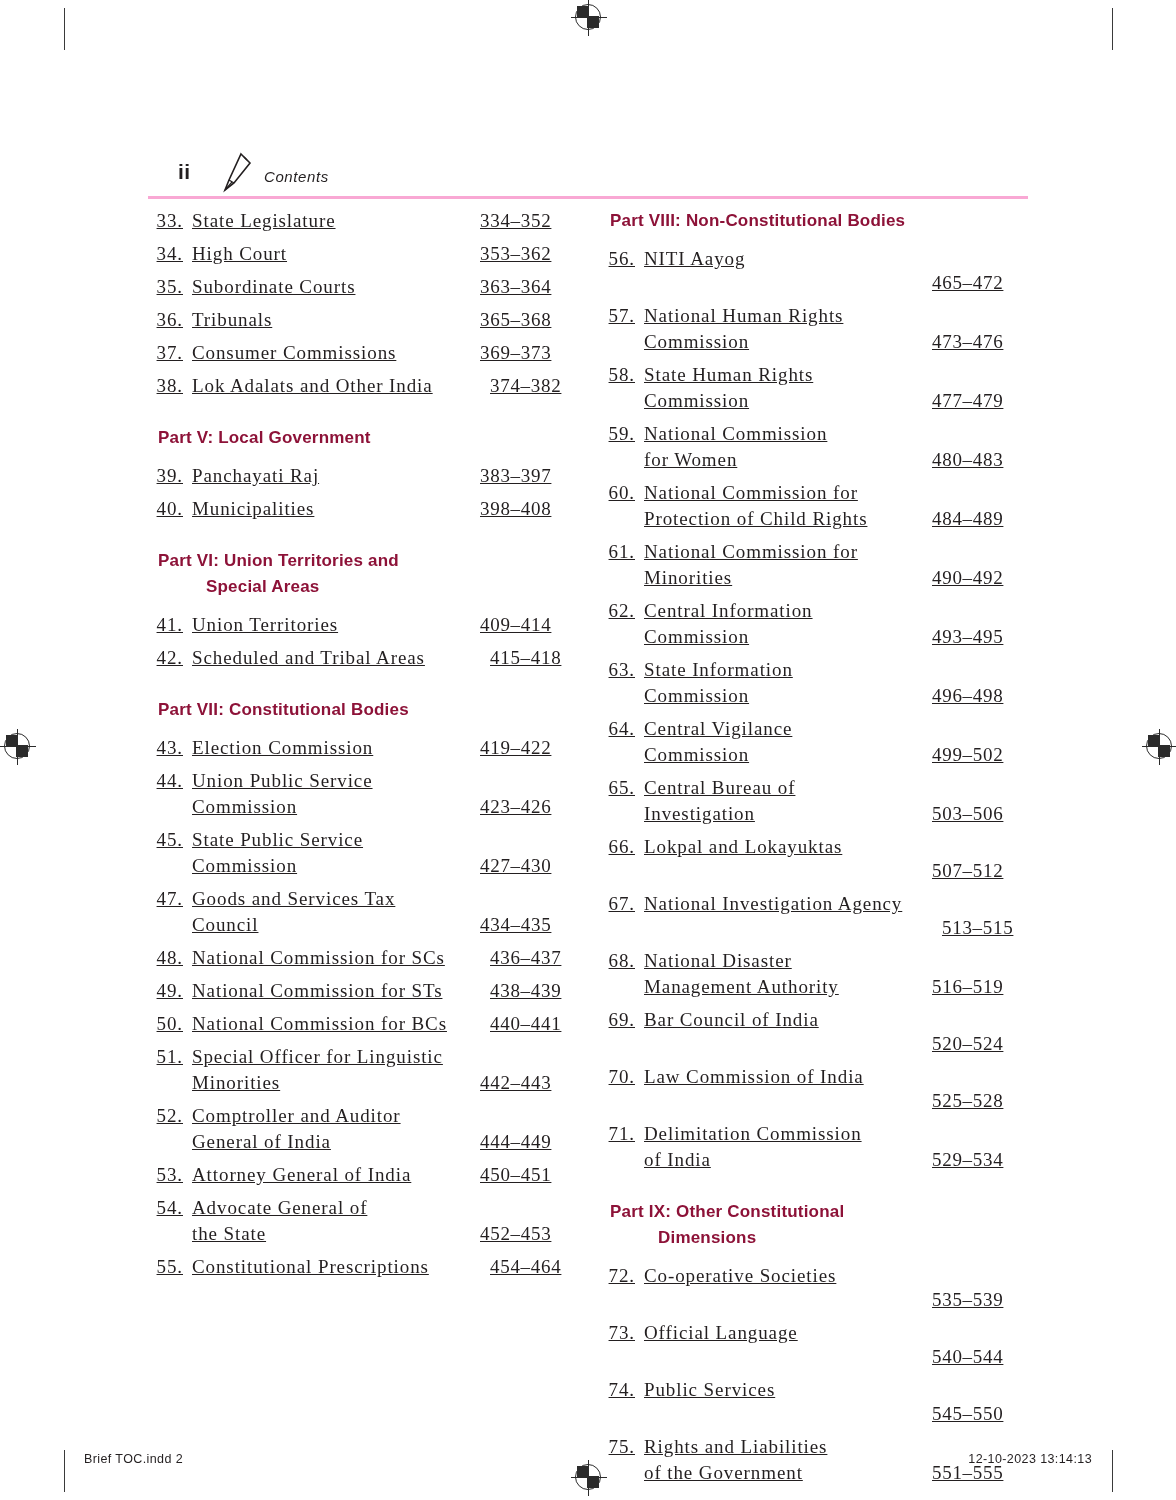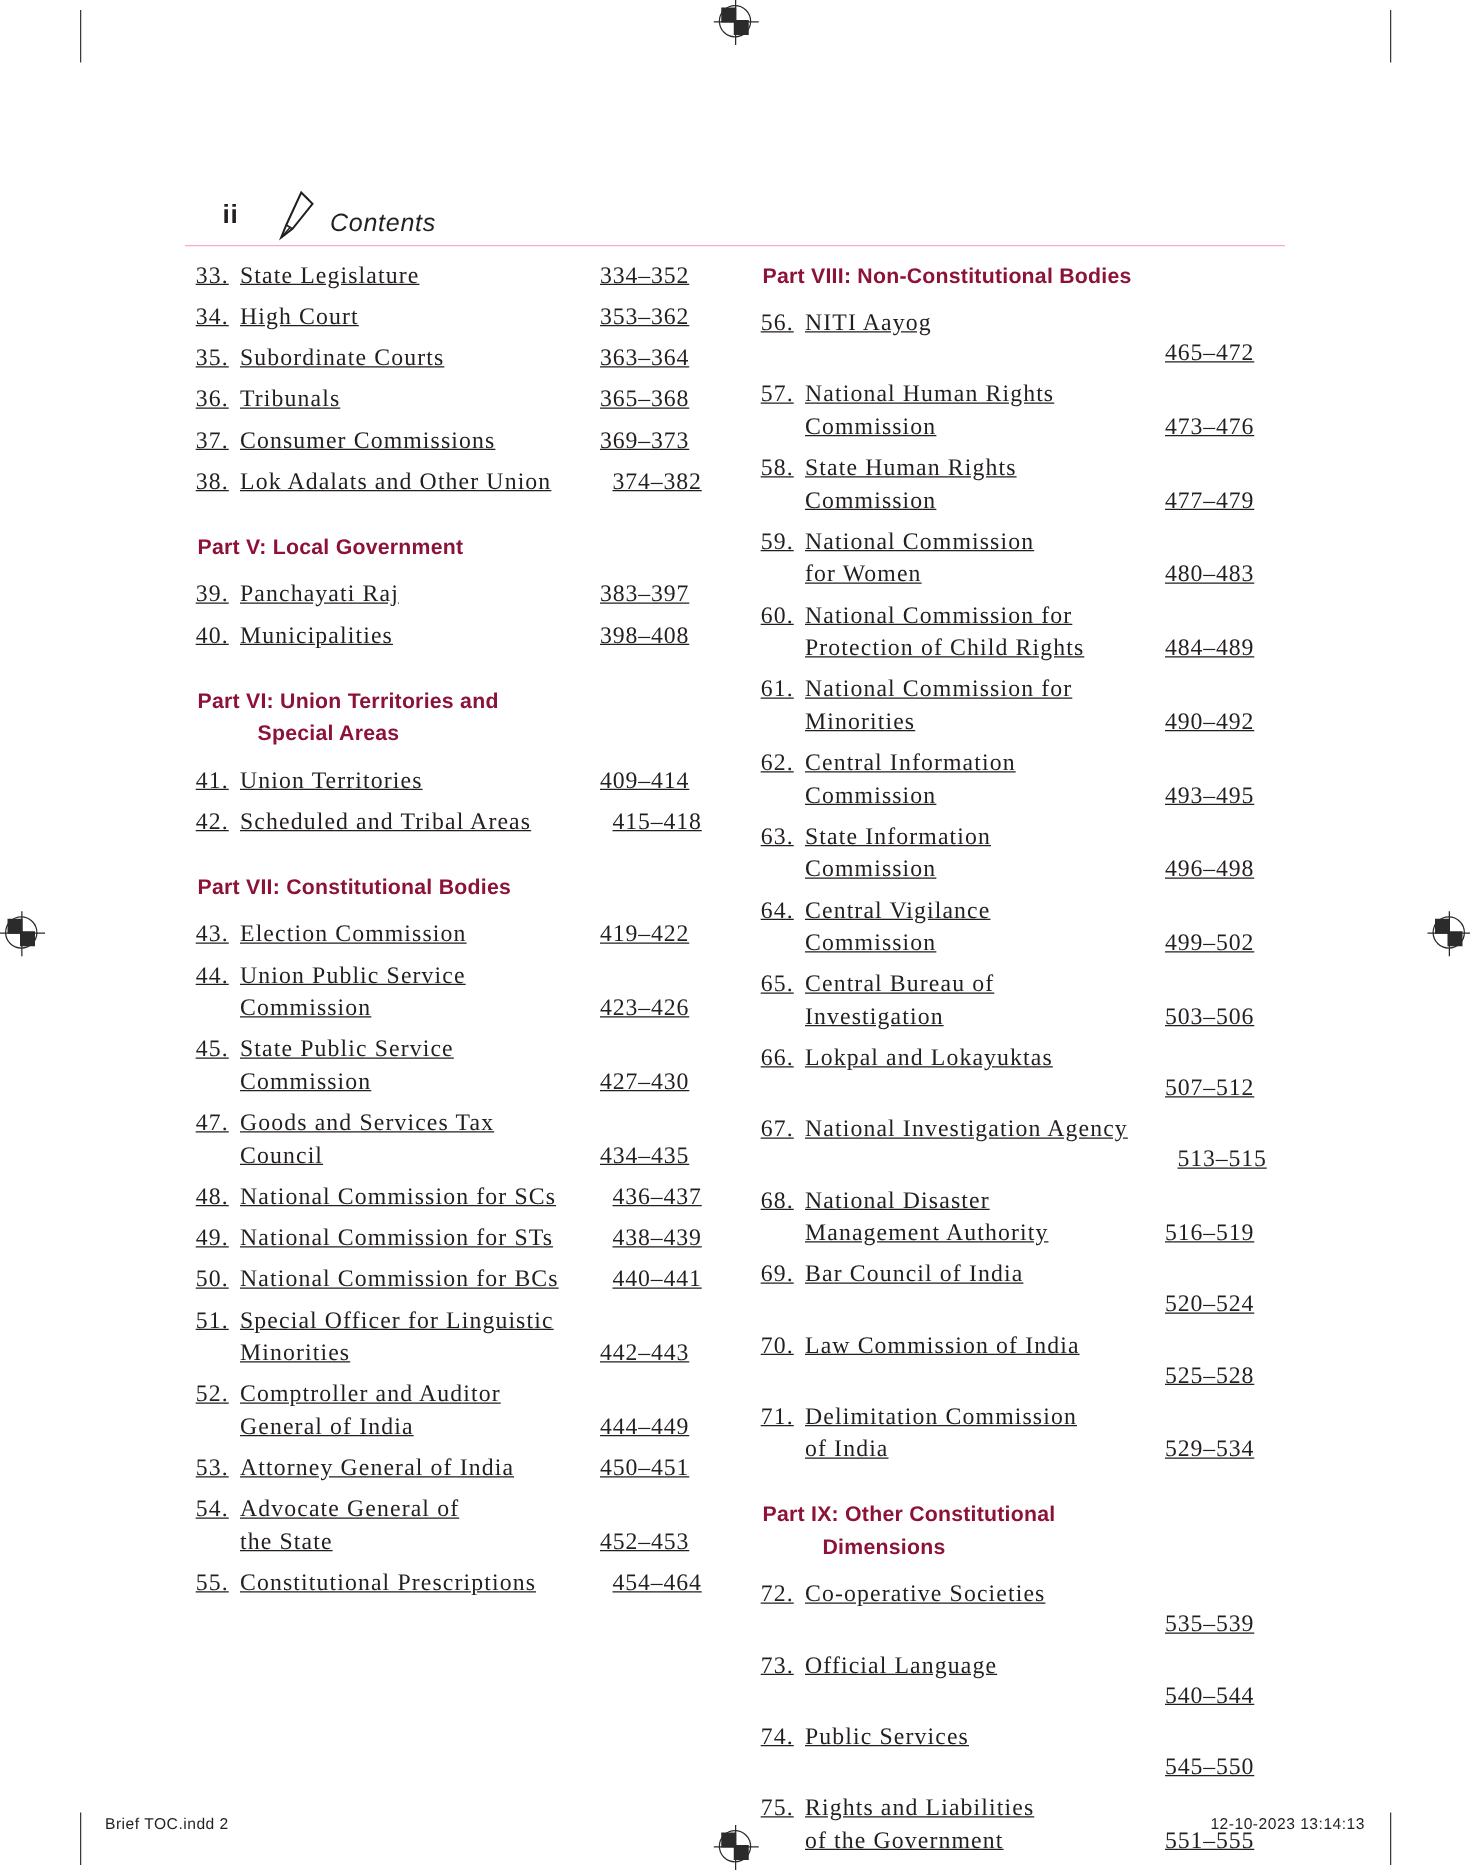--- a/index.html
+++ b/index.html
@@ -46,39 +46,39 @@
   .reg .q1 { left: 1px; top: 1px; }
   .reg .q2 { right: 1px; bottom: 1px; }
 
   
   .header {
     position: absolute;
     left: 148px;
     top: 152px;
     width: 880px;
     height: 44px;
-    border-bottom: 1px solid #f9a8d4;
+    border-bottom: 3px solid #f9a8d4;
   }
   .folio {
     position: absolute;
     left: 30px;
     top: 8px;
     font-family: "Liberation Sans", sans-serif;
     font-weight: bold;
     font-size: 21px;
     color: #231f20;
     letter-spacing: 0.5px;
   }
   .header-label {
     position: absolute;
     left: 116px;
     top: 16px;
     font-family: "Liberation Sans", sans-serif;
     font-style: italic;
-    font-size: 20px;
+    font-size: 15px;
     color: #231f20;
     letter-spacing: 0.6px;
   }
   .pen-icon { position: absolute; left: 72px; top: 0px; }
 
   
   .col {
     position: absolute;
     top: 208px;
   }
@@ -209,21 +209,21 @@
         <span class="title"><span>Tribunals</span></span>
         <span class="pages">365–368</span>
       </div>
       <div class="entry">
         <span class="num">37.</span>
         <span class="title"><span>Consumer Commissions</span></span>
         <span class="pages">369–373</span>
       </div>
       <div class="entry wide">
         <span class="num">38.</span>
-        <span class="title"><span>Lok Adalats and Other Union</span></span>
+        <span class="title"><span>Lok Adalats and Other India</span></span>
         <span class="pages">374–382</span>
       </div>
       <div class="part-head"><span>Part V: Local Government</span></div>
       <div class="entry">
         <span class="num">39.</span>
         <span class="title"><span>Panchayati Raj</span></span>
         <span class="pages">383–397</span>
       </div>
       <div class="entry">
         <span class="num">40.</span>

